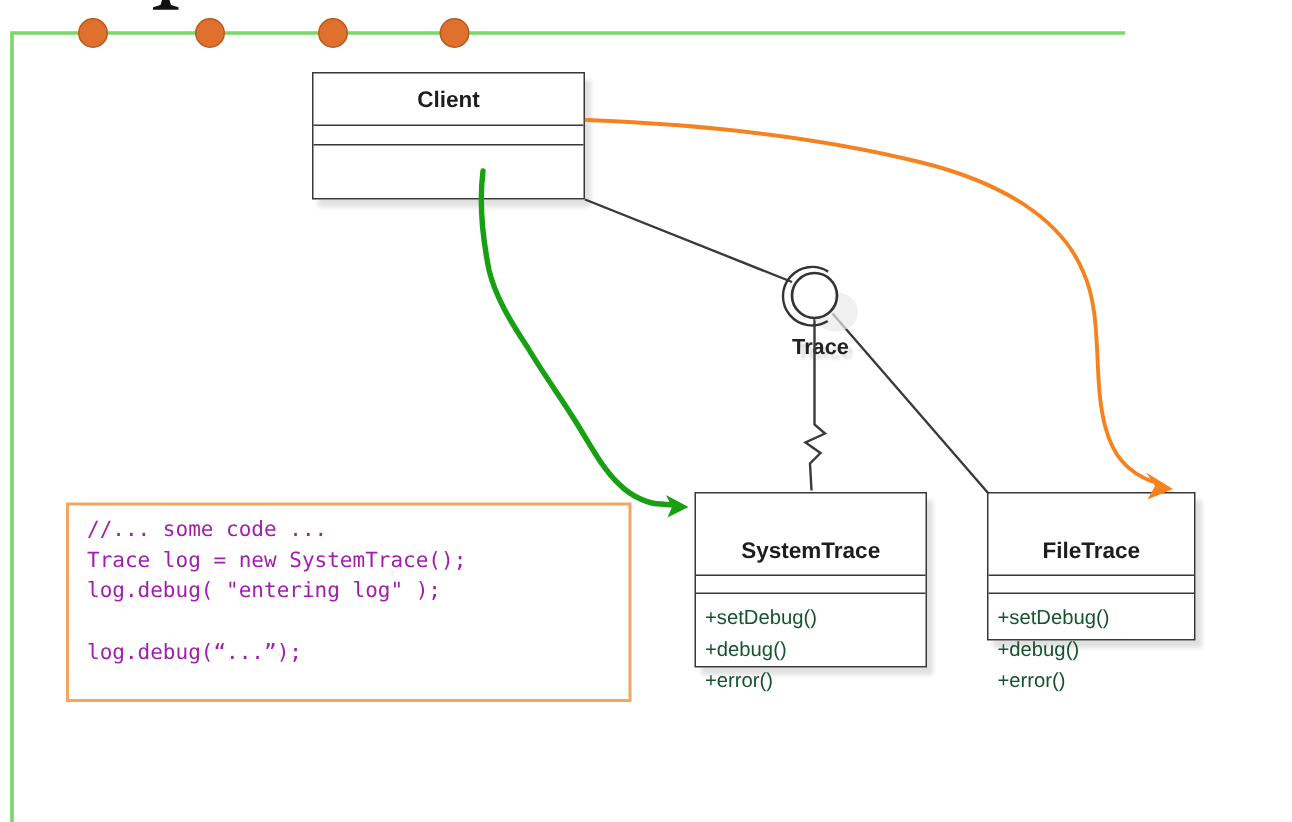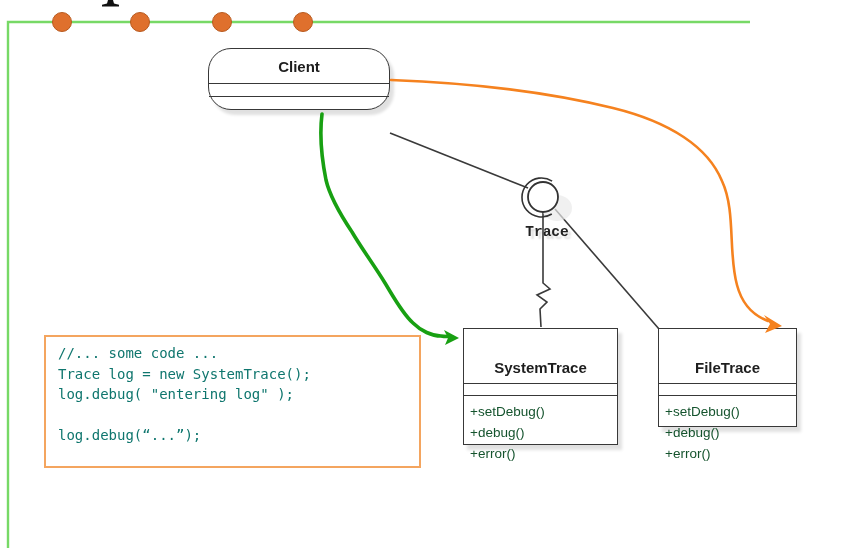--- a/index.html
+++ b/index.html
@@ -38,47 +38,46 @@
   }
   .uml-attrs{
     border-bottom:1.4px solid var(--box-border);
   }
   .uml-methods{
     padding:5px 6px 0 6px;
     font-size:13.5px;
     line-height:21px;
     color:#14532d;
   }
-  .client{left:208px;top:48px;width:182px;height:62px;border-radius:23px;}
+  .client{left:208px;top:48px;width:182px;height:85px;}
   .client .uml-title{height:35px;}
   .client .uml-attrs{height:13px;}
   .systemtrace{left:463px;top:328px;width:155px;height:117px;}
   .filetrace{left:658px;top:328px;width:139px;height:99px;}
   .systemtrace .uml-title,.filetrace .uml-title{height:33px;margin-top:22px;}
   .systemtrace .uml-attrs,.filetrace .uml-attrs{height:12px;}
   
   .iface-label{
     position:absolute;
     left:515px;top:224px;width:64px;
     text-align:center;
     font-size:14.5px;font-weight:bold;color:#222;
     text-shadow:3px 3px 2px rgba(0,0,0,0.14);
-    font-family:Liberation Mono, monospace;
   }
   
   .code-box{
     position:absolute;
     left:44px;top:335px;width:377px;height:133px;
     border:2px solid var(--code-border-orange);
     background:#ffffff;
     padding:6px 0 0 12px;
     font-family:"DejaVu Sans Mono", monospace;
     font-size:14px;
     line-height:20.5px;
-    color:#0f766e;
+    color:#a21caf;
   }
   .code-line{white-space:pre;min-height:20.5px;}
   
   svg.overlay{
     position:absolute;left:0;top:0;
     pointer-events:none;
   }
   .stroke-timeline{stroke:var(--timeline-green);stroke-width:2.4;fill:none;}
   .stroke-black{stroke:#3a3a3a;stroke-width:1.6;fill:none;}
   .stroke-green{stroke:var(--arrow-green);stroke-width:3.6;fill:none;stroke-linecap:round;}

